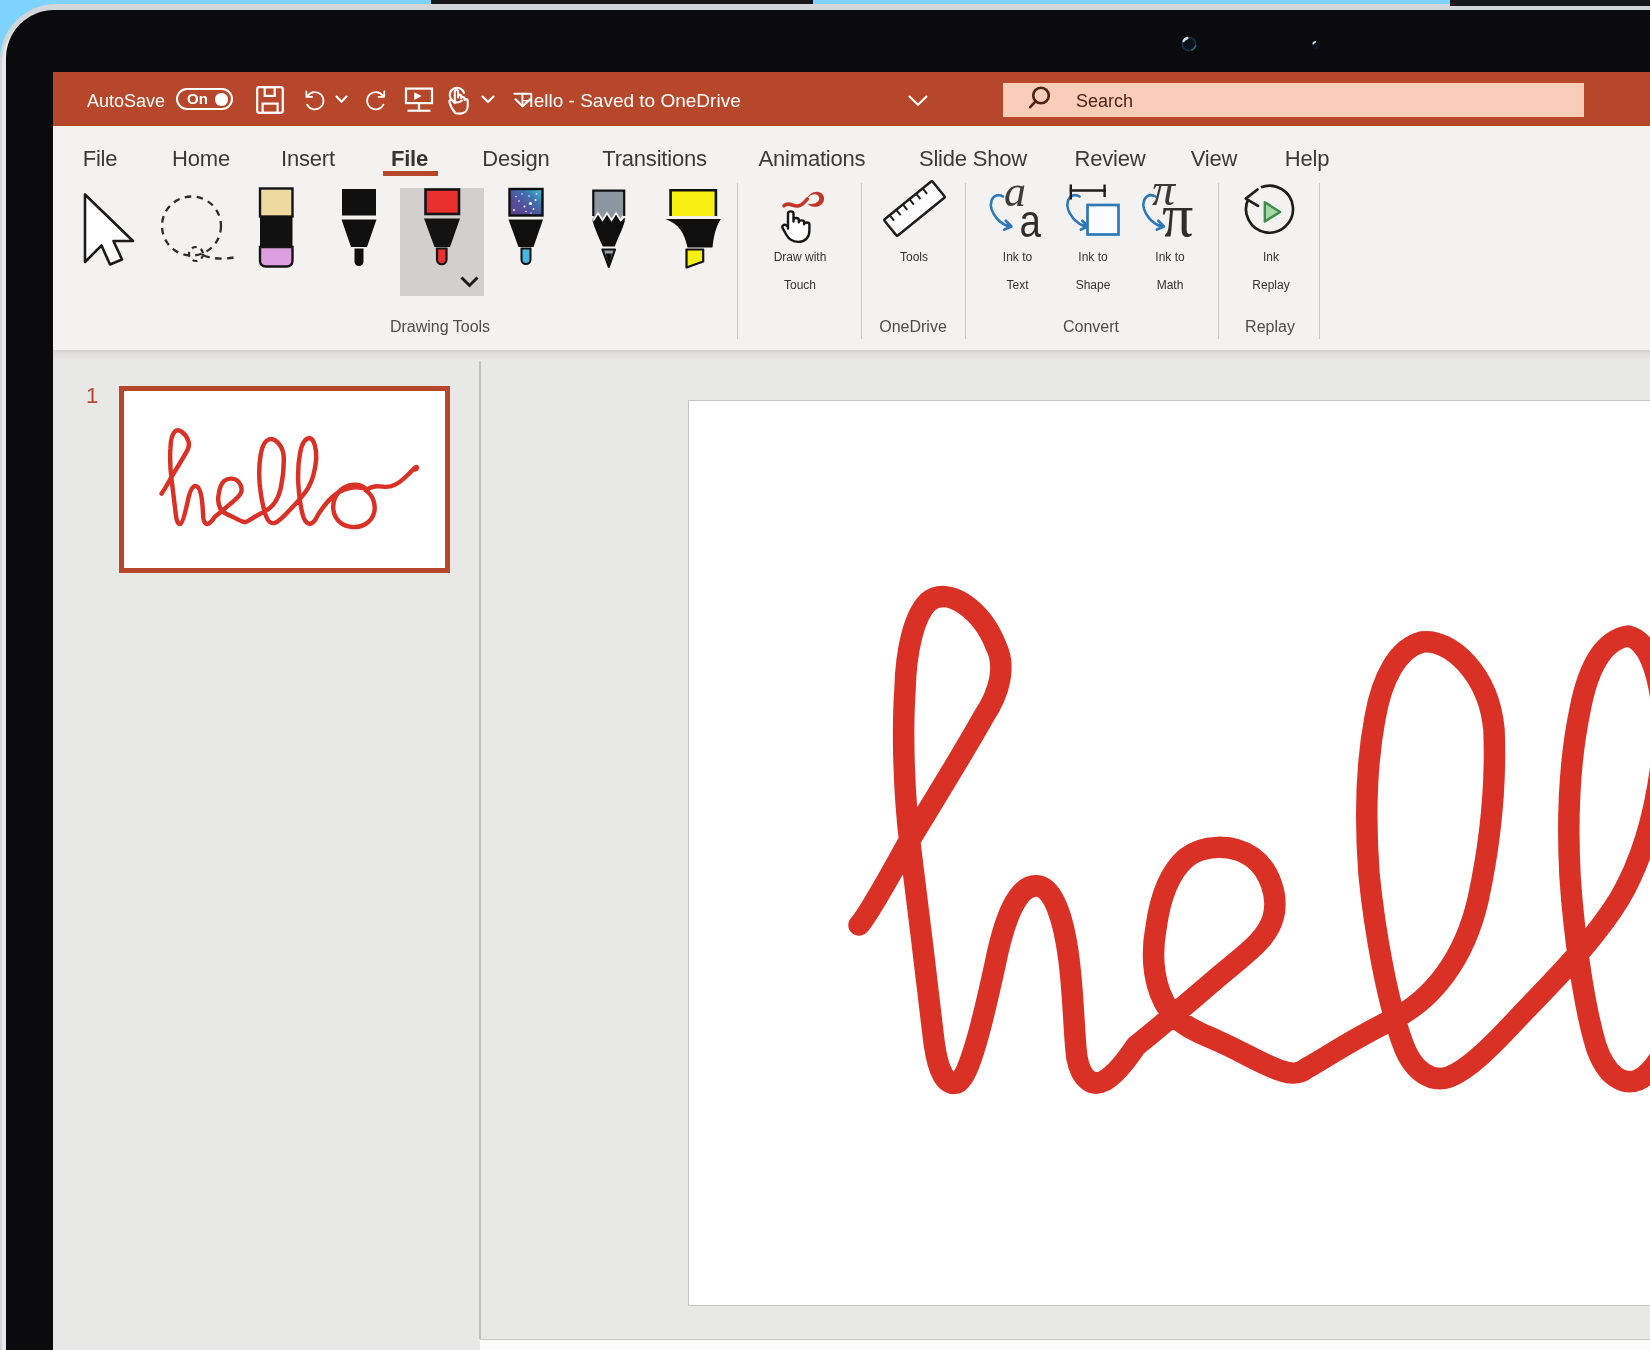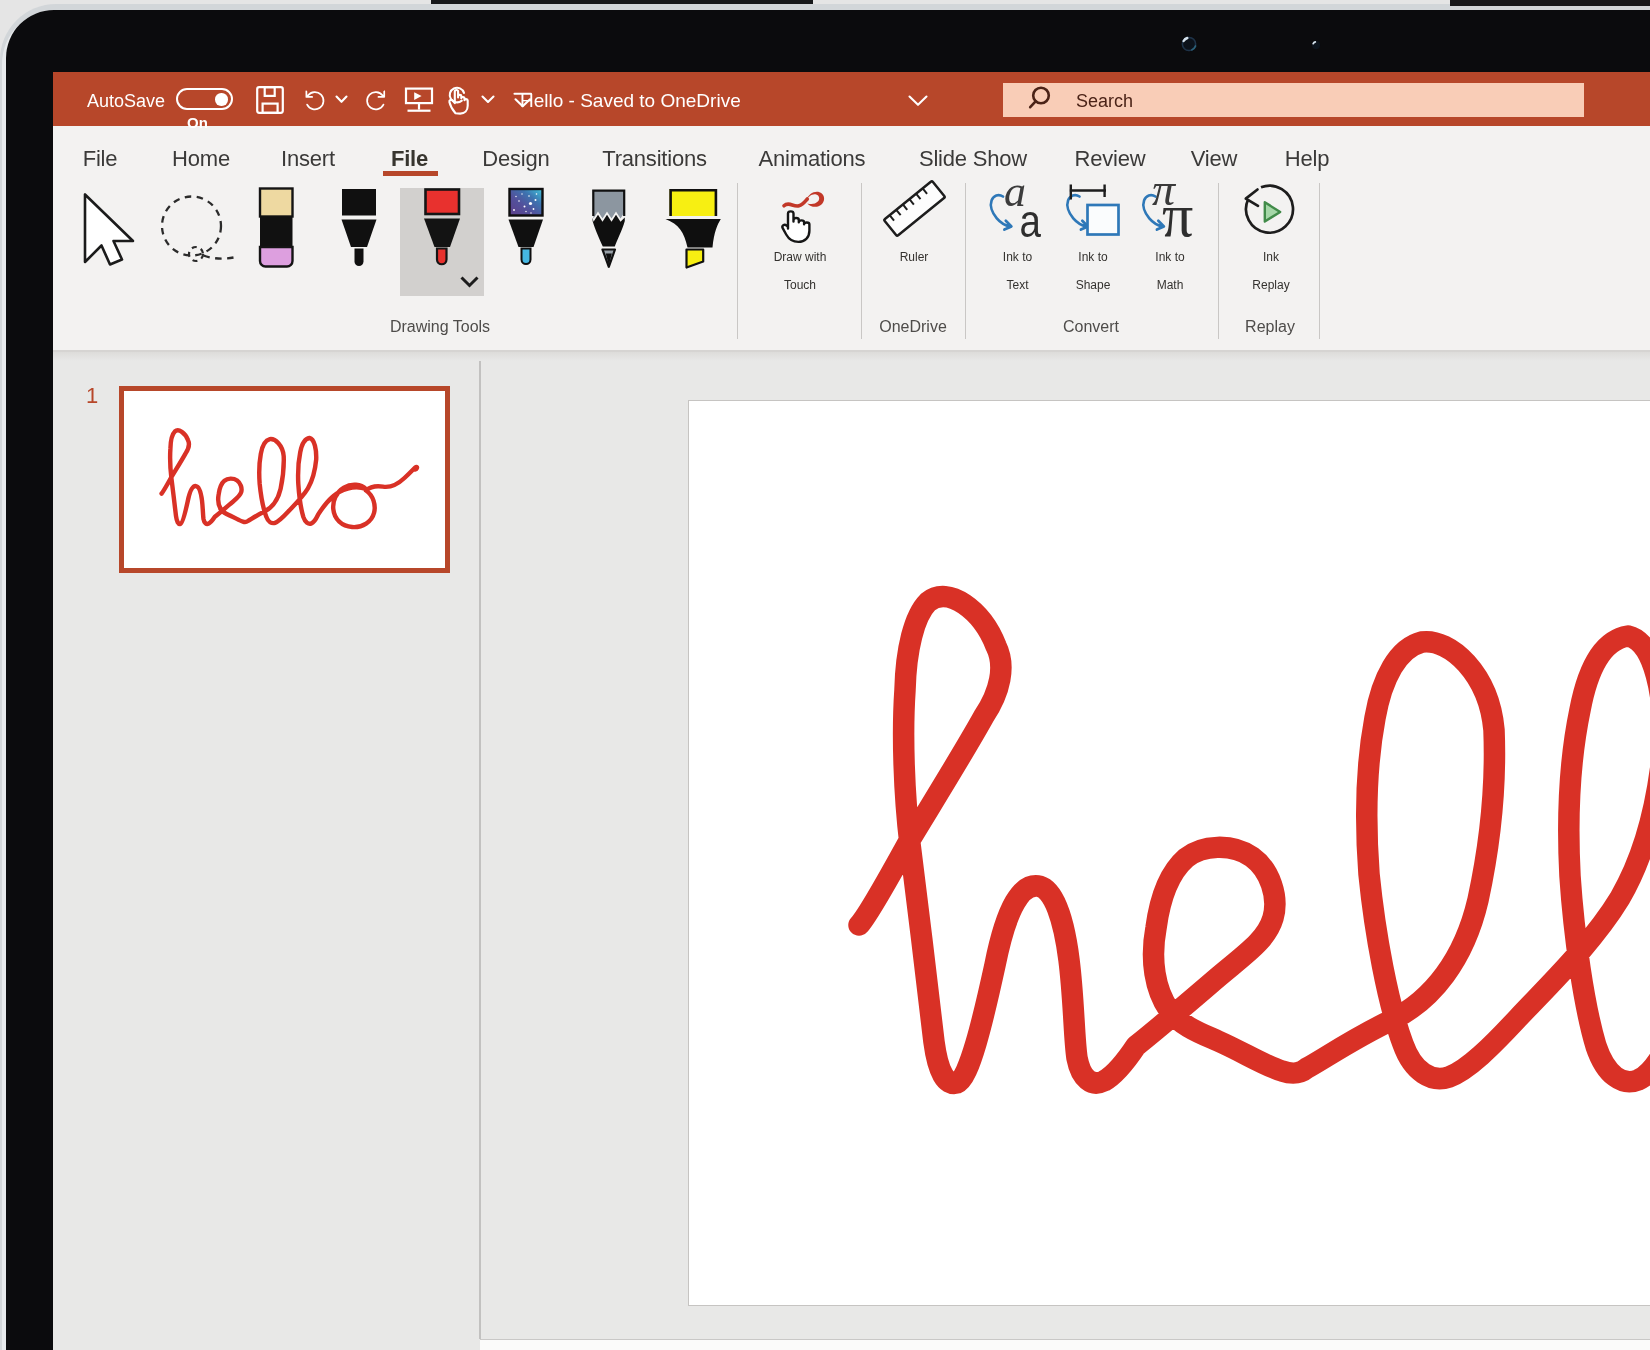--- a/index.html
+++ b/index.html
@@ -1,37 +1,37 @@
 <!DOCTYPE html>
 <html><head>
 <meta charset="utf-8">
 <style>
   * { margin:0; padding:0; box-sizing:border-box; }
   html,body { width:1650px; height:1350px; overflow:hidden; background:#fff;
     font-family:"Liberation Sans", sans-serif; }
-  #stage { position:relative; width:1650px; height:1350px; background:#e5e5e5; }
+  #stage { position:relative; width:1650px; height:1350px; background:#7dd3fc; }
   .abs { position:absolute; }
 
   
   #bar1 { left:431px; top:0; width:382px; height:7px; background:#17181a; border-radius:0 0 3px 3px; }
   #device { left:0; top:4px; width:1650px; height:1346px; background:#d2d6d9; border-top-left-radius:56px; }
   #devhl { left:2px; top:6px; width:1648px; height:1344px; background:#e7eaec; border-top-left-radius:54px; }
   #bar2 { left:1450px; top:0; width:200px; height:6px; background:#17181a; }
   #bezel { left:6px; top:10px; width:1644px; height:1340px; background:#0b0b0d; border-top-left-radius:48px; }
 
   
   #screen { left:53px; top:72px; width:1597px; height:1278px; background:#f3f2f1; }
   #titlebar { left:0; top:0; width:1597px; height:54px; background:#b7472a; }
   #searchbox { left:950px; top:11px; width:581px; height:34px; background:#f9cdb7; }
   .tbtext { position:absolute; color:#fff; font-size:18px; line-height:54px; top:2px; }
   #autosave { left:34px; }
   #ttl { left:467px; width:360px; text-align:left; font-size:19px; white-space:nowrap; }
   #searchtxt { position:absolute; left:1023px; top:2px; line-height:54px; font-size:18px; color:#4b2317; }
   #toggle { position:absolute; left:123px; top:16px; width:57px; height:22px; border:2.2px solid #fff; border-radius:11px; }
-  #toggle .on { position:absolute; left:9px; top:0px; font-size:15px; line-height:17.5px; color:#fff; font-weight:bold;margin-top:24px; }
+  #toggle .on { position:absolute; left:9px; top:0px; font-size:15px; line-height:17.5px; color:#fff; font-weight:bold; }
   #toggle .knob { position:absolute; right:3.5px; top:3.2px; width:12.5px; height:12.5px; background:#fff; border-radius:50%; }
 
   
   .tab { position:absolute; top:61px; height:52px; line-height:52px; font-size:22px; color:#3b3a39; transform:translateX(-50%); white-space:nowrap; letter-spacing:-0.2px;}
   #tab-draw { font-weight:bold; color:#37352f; }
   #drawline { left:330px; top:99px; width:55px; height:4.5px; background:#b7472a; }
 
   
   #penbox { left:347px; top:116px; width:84px; height:108px; background:#d2d0ce; }
   .glabel { position:absolute; top:245.5px; font-size:16px; color:#4e4c4a; transform:translateX(-50%); white-space:nowrap; }
@@ -85,21 +85,21 @@
     <div class="abs" id="drawline"></div>
 
     <div class="abs" id="penbox"></div>
     <div class="vdiv" style="left:683.5px"></div>
     <div class="vdiv" style="left:807.5px"></div>
     <div class="vdiv" style="left:911.5px"></div>
     <div class="vdiv" style="left:1164.5px"></div>
     <div class="vdiv" style="left:1265.5px"></div>
 
     <div class="blabel" style="left:747px">Draw with<br>Touch</div>
-    <div class="blabel" style="left:861px">Ruler</div>
+    <div class="blabel" style="left:861px">Tools</div>
     <div class="blabel" style="left:964.5px">Ink to<br>Text</div>
     <div class="blabel" style="left:1040px">Ink to<br>Shape</div>
     <div class="blabel" style="left:1117px">Ink to<br>Math</div>
     <div class="blabel" style="left:1218px">Ink<br>Replay</div>
 
     <div class="glabel" style="left:387px">Drawing Tools</div>
     <div class="glabel" style="left:860px">OneDrive</div>
     <div class="glabel" style="left:1038px">Convert</div>
     <div class="glabel" style="left:1217px">Replay</div>
     <div class="abs" id="ribbonedge"></div>

